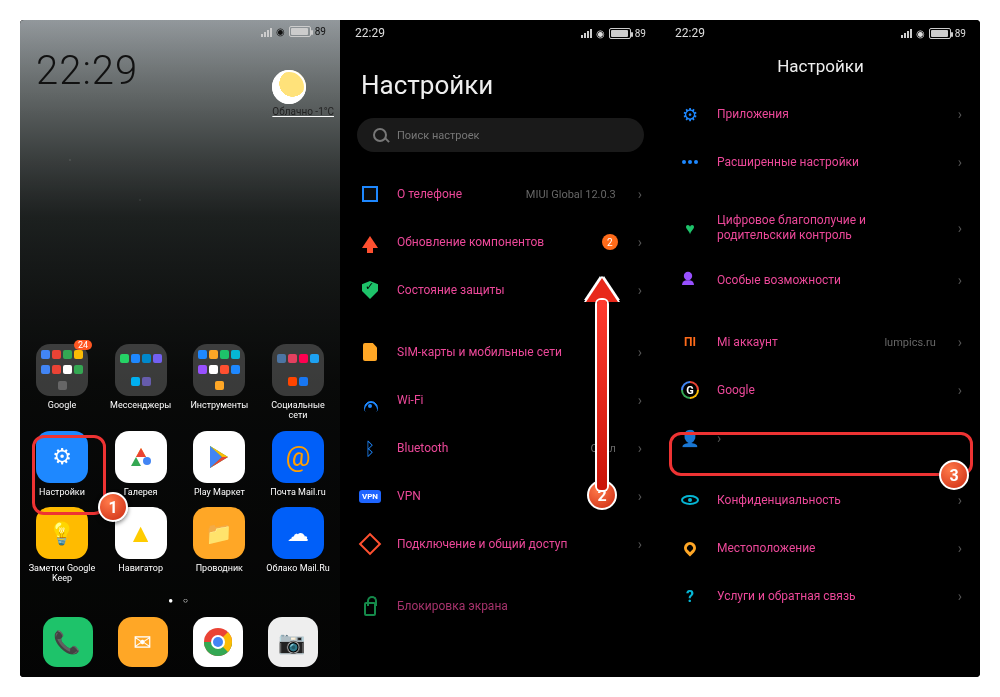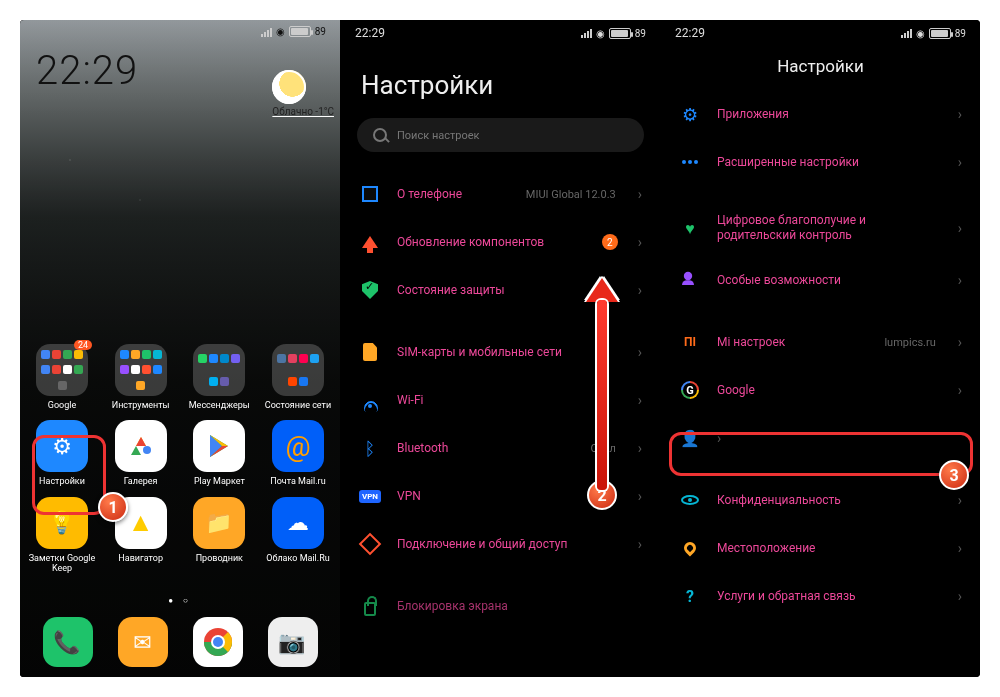--- a/index.html
+++ b/index.html
@@ -203,53 +203,53 @@
               <div class="mini" style="background:#4285f4"></div>
               <div class="mini" style="background:#ea4335"></div>
             <div class="mini" style="background:#fff"></div>
               <div class="mini" style="background:#34a853"></div>
               <div class="mini" style="background:#666"></div>
           </div>
           <div class="app-label">Google</div>
         </div>
         <div class="app-slot">
           <div class="folder">
+            <div class="mini" style="background:#25d366"></div>
+              <div class="mini" style="background:#1e88ff"></div>
+              <div class="mini" style="background:#0088cc"></div>
+            <div class="mini" style="background:#7360f2"></div>
+              <div class="mini" style="background:#00aff0"></div>
+              <div class="mini" style="background:#665cac"></div>
+          </div>
+          <div class="app-label">Мессенджеры</div>
+        </div>
+        <div class="app-slot">
+          <div class="folder">
             <div class="mini" style="background:#1e88ff"></div>
               <div class="mini" style="background:#ffa726"></div>
               <div class="mini" style="background:#1ec36a"></div>
             <div class="mini" style="background:#06b6d4"></div>
               <div class="mini" style="background:#9850ff"></div>
               <div class="mini" style="background:#fff"></div>
             <div class="mini" style="background:#ff5030"></div>
               <div class="mini" style="background:#1e88ff"></div>
               <div class="mini" style="background:#ffa726"></div>
           </div>
           <div class="app-label">Инструменты</div>
         </div>
         <div class="app-slot">
           <div class="folder">
-            <div class="mini" style="background:#25d366"></div>
-              <div class="mini" style="background:#1e88ff"></div>
-              <div class="mini" style="background:#0088cc"></div>
-            <div class="mini" style="background:#7360f2"></div>
-              <div class="mini" style="background:#00aff0"></div>
-              <div class="mini" style="background:#665cac"></div>
-          </div>
-          <div class="app-label">Мессенджеры</div>
-        </div>
-        <div class="app-slot">
-          <div class="folder">
             <div class="mini" style="background:#4c75a3"></div>
               <div class="mini" style="background:#e4405f"></div>
               <div class="mini" style="background:#ff0050"></div>
             <div class="mini" style="background:#1da1f2"></div>
               <div class="mini" style="background:#ff4500"></div>
               <div class="mini" style="background:#1877f2"></div>
           </div>
-          <div class="app-label">Состояние сети</div>
+          <div class="app-label">Социальные сети</div>
         </div>
       </div>
 
       <div class="app-row">
         <div class="app-slot">
           <div class="app-icon" style="background:#1e88ff">
               <span>⚙</span>
             </div>
           <div class="app-label">Настройки</div>
         </div>
@@ -502,21 +502,21 @@
         <div class="label">Особые возможности</div>
         <div class="chev">›</div>
       </div>
 
       <div class="section-gap"></div>
 
       <div class="row">
         <div class="icon">
             <span class="ic-mi">ΠΙ</span>
           </div>
-        <div class="label">Mi настроек</div>
+        <div class="label">Mi аккаунт</div>
         <div class="meta">lumpics.ru</div>
         <div class="chev">›</div>
       </div>
       <div class="row">
         <div class="icon">
             <div class="g-icon"></div>
           </div>
         <div class="label">Google</div>
         <div class="chev">›</div>
       </div>

